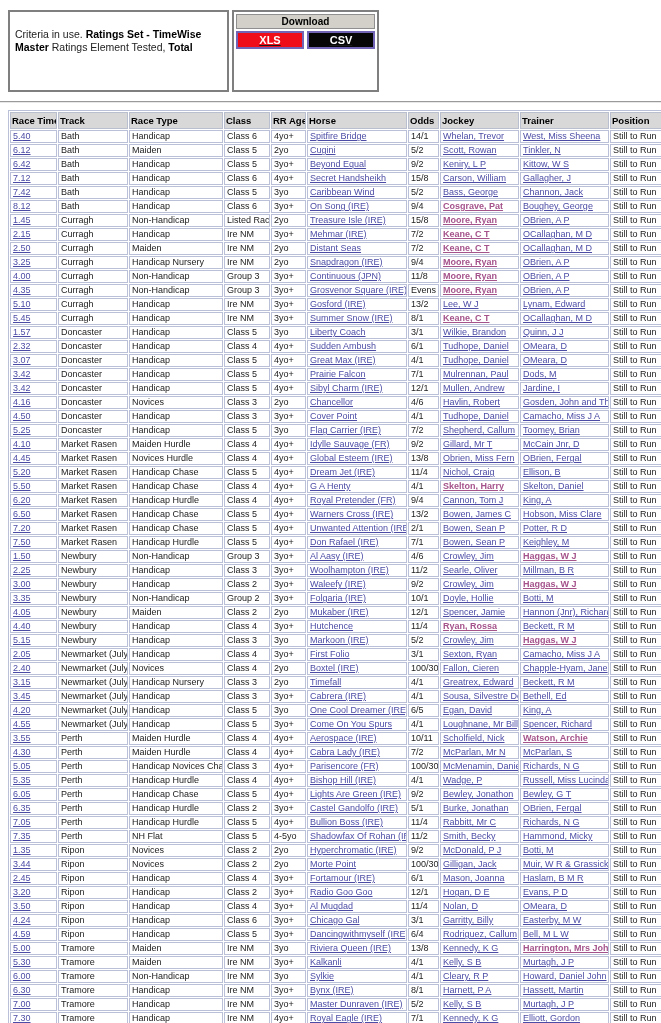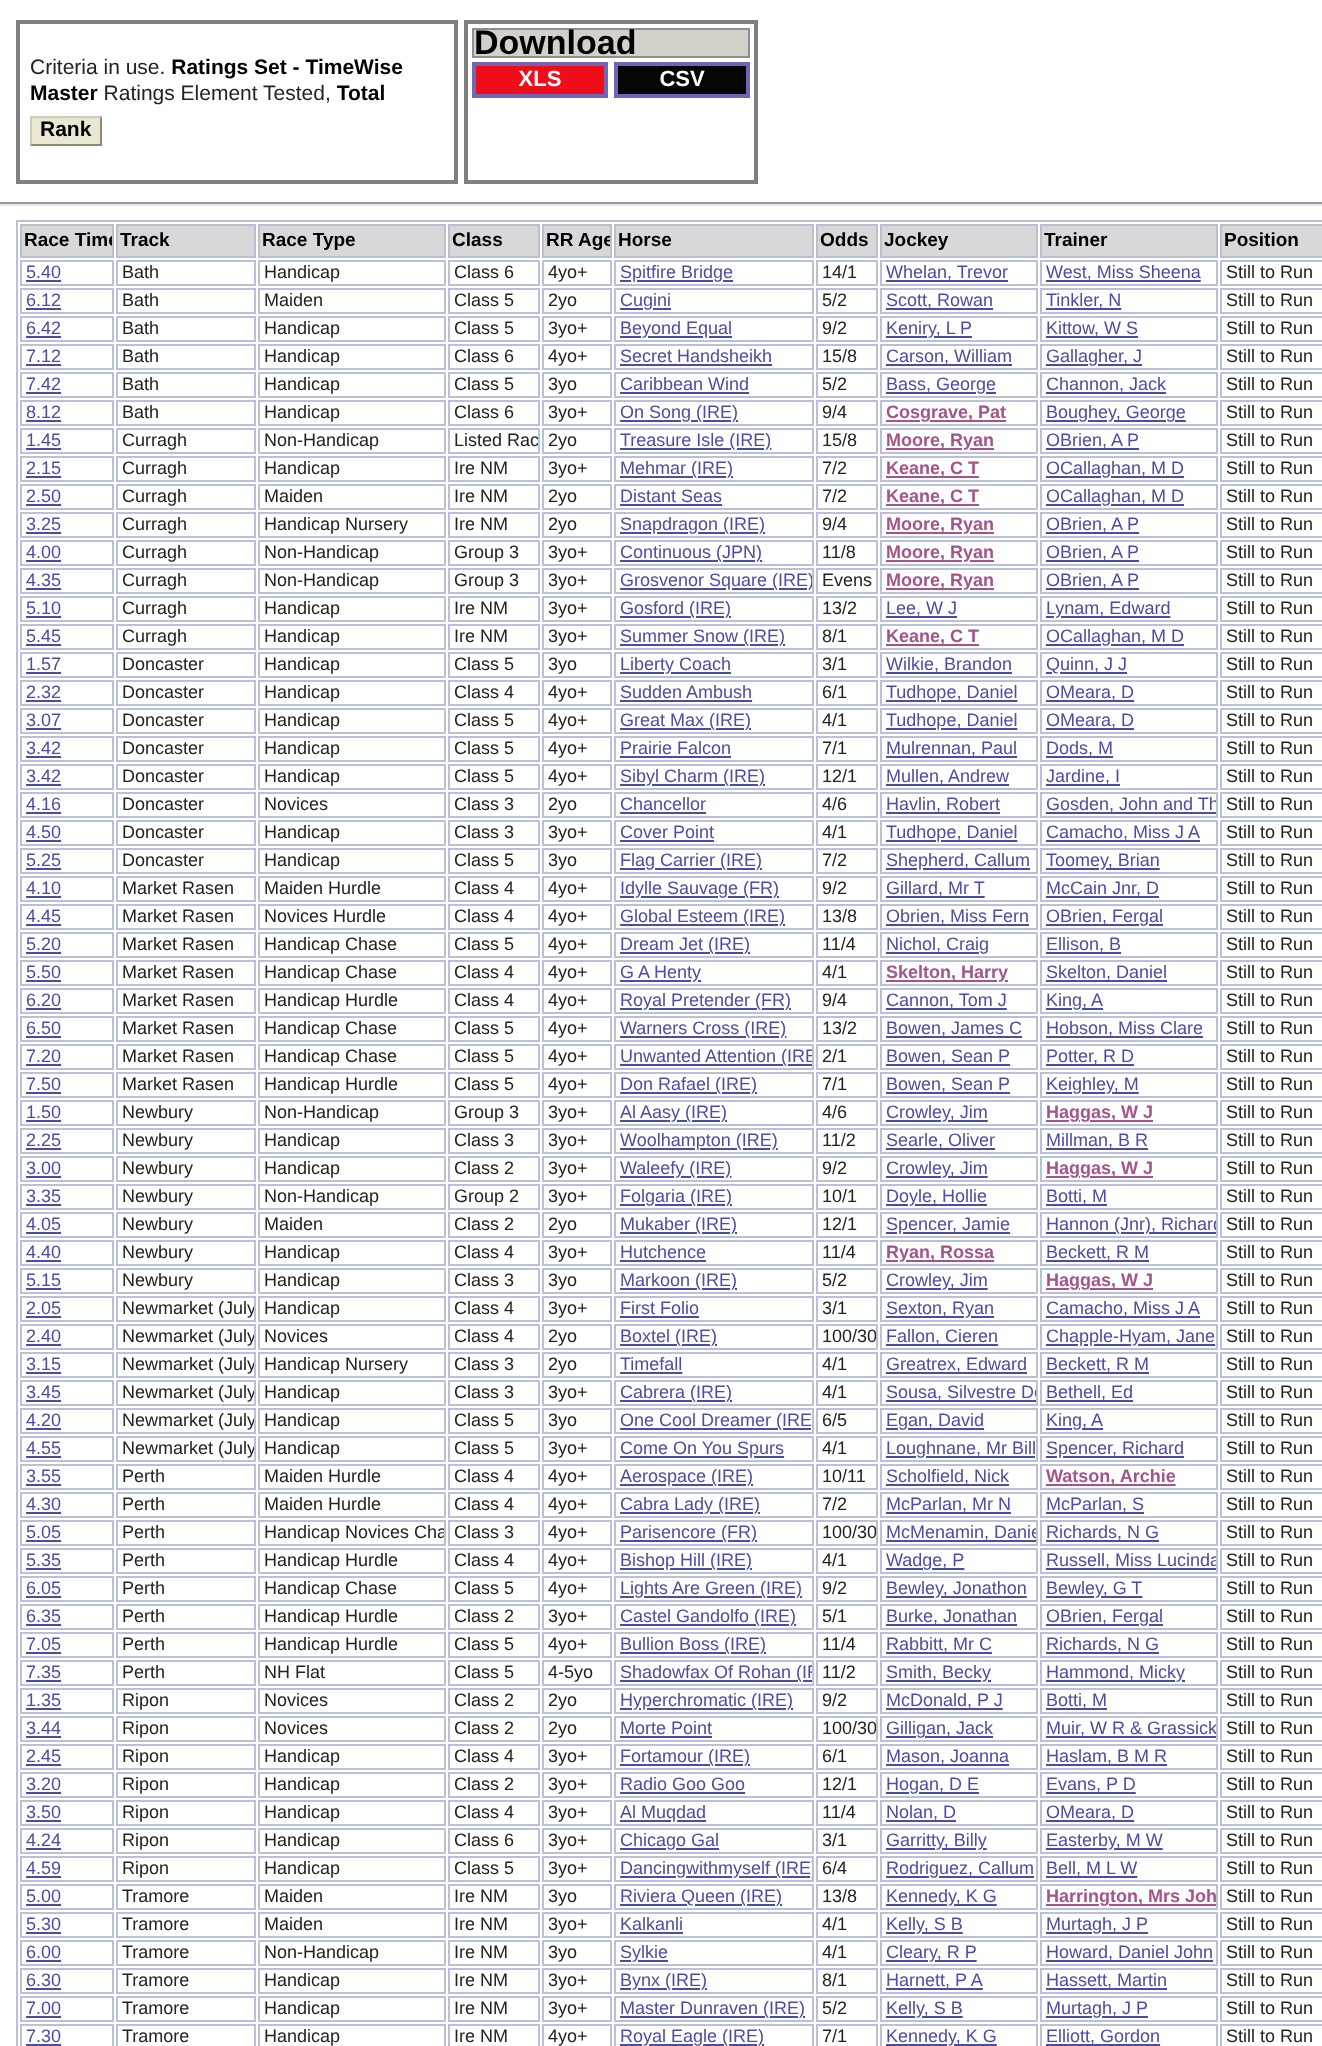--- a/index.html
+++ b/index.html
@@ -15,23 +15,23 @@
     font-family:"Liberation Sans", sans-serif; color:#1a1a1a;}
   .top-area{display:flex;align-items:flex-start;gap:3px;margin:10px 0 0 8px;}
   .criteria-box{width:221px;height:82px;border:2px solid #7f7f7f;padding:4px 5px 3px 5px;background:#fff;}
   .criteria-text{font-size:10.5px;line-height:12.5px;color:#222;margin-top:12px;}
   .criteria-text b{color:#000;}
   .btn-row{margin-top:5px;display:flex;gap:2px;}
   .sys-btn{font-family:"Liberation Sans",sans-serif;font-size:10.5px;font-weight:bold;color:#000;
     background:#ebe7d3;border:1px solid #8d8a76;border-top-color:#cfccb8;border-left-color:#cfccb8;
     padding:1px 4px;cursor:pointer;line-height:11px;}
   .download-box{width:147px;height:82px;border:2px solid #7f7f7f;background:#fff;padding:2px;}
-  .download-header{background:#d2d0c8;border:1px solid #8f8f8f;font-size:17px;font-weight:bold;
-    text-align:left;color:#000;height:15px;line-height:13px;}
-  .download-buttons{display:flex;gap:3px;margin-top:2px;}
+  .download-header{background:#d2d0c8;border:1px solid #8f8f8f;font-size:10px;font-weight:bold;
+    text-align:center;color:#000;height:15px;line-height:13px;}
+  .download-buttons{display:flex;gap:3px;margin-top:2px;text-decoration:underline;}
   .dl-btn{flex:1;height:18px;border:2px solid #7265b5;color:#ffffff;font-size:11px;font-weight:bold;
     text-align:center;line-height:14px;cursor:pointer;text-decoration:none;display:block;}
   .dl-btn.xls{background:var(--xls);}
   .dl-btn.csv{background:var(--csv);}
   hr.divider{border:none;border-top:1px solid #9a9a9a;border-bottom:1px solid #e8e8e8;margin:9px 0 7px 0;}
   table.results{margin-left:8px;width:645px;border-collapse:separate;border-spacing:1px;
     table-layout:fixed;border:1px solid var(--cellborder);background:#fff;}
   table.results th{background:var(--headbg);border:1px solid #b9bfcf;font-size:9.5px;font-weight:bold;
     color:#000;padding:2px 1px;text-align:left;white-space:nowrap;overflow:hidden;}
   table.results td{border:1px solid var(--cellborder);font-size:9px;line-height:9px;padding:1px 2px;
@@ -41,23 +41,20 @@
   a.lnk.visited{color:var(--visited);font-weight:bold;}
   .w-time{width:47px}.w-track{width:70px}.w-type{width:94px}.w-class{width:46px}.w-age{width:35px}
   .w-horse{width:100px}.w-odds{width:31px}.w-jockey{width:79px}.w-trainer{width:89px}.w-pos{width:54px}
 </style>
 </head>
 <body>
 
 <div class="top-area">
   <div class="criteria-box">
     <div class="criteria-text"><span>Criteria in use.</span> <b>Ratings Set - TimeWise Master</b> <span>Ratings Element Tested,</span> <b>Total</b></div>
-    <div class="btn-row">
-      <button class="sys-btn">Rank</button>
-    </div>
   </div>
   <div class="download-box">
     <div class="download-header">Download</div>
     <div class="download-buttons">
       <a class="dl-btn xls">XLS</a>
       <a class="dl-btn csv">CSV</a>
     </div>
   </div>
 </div>
 

